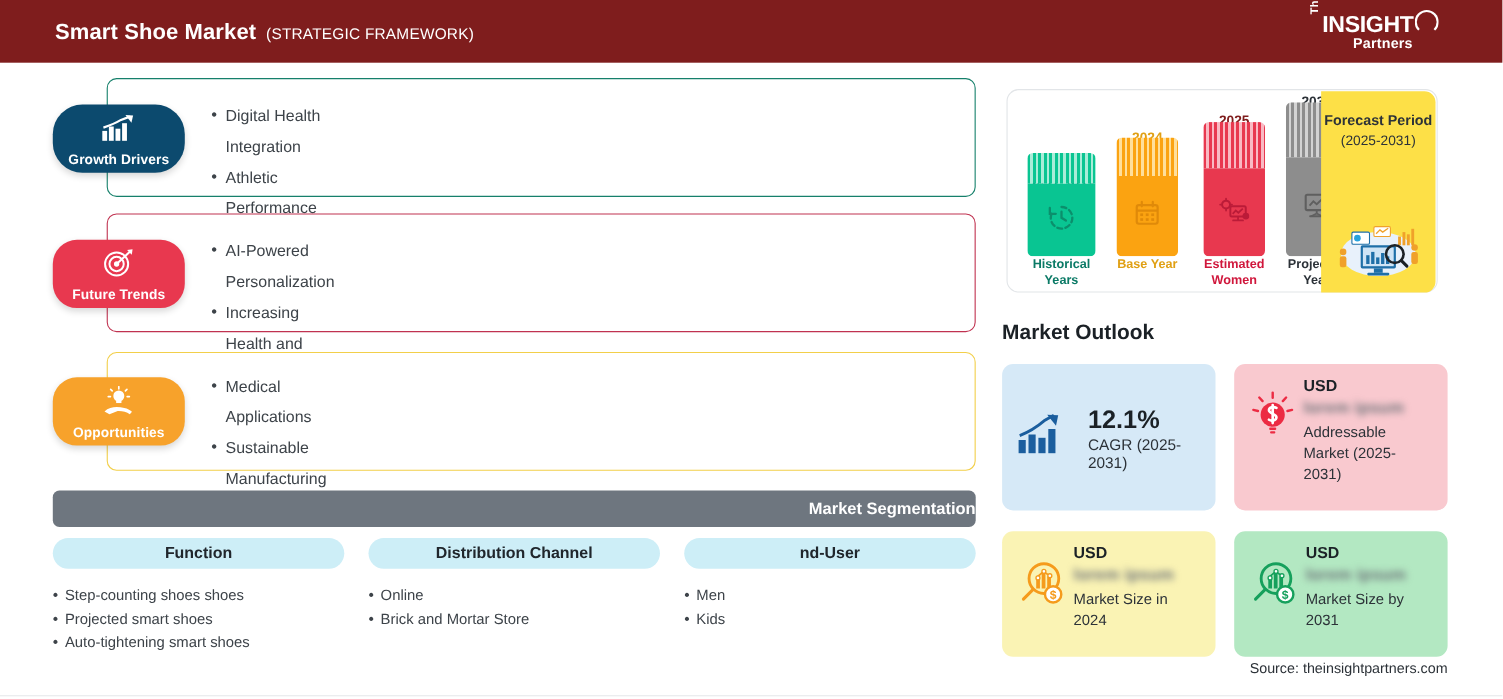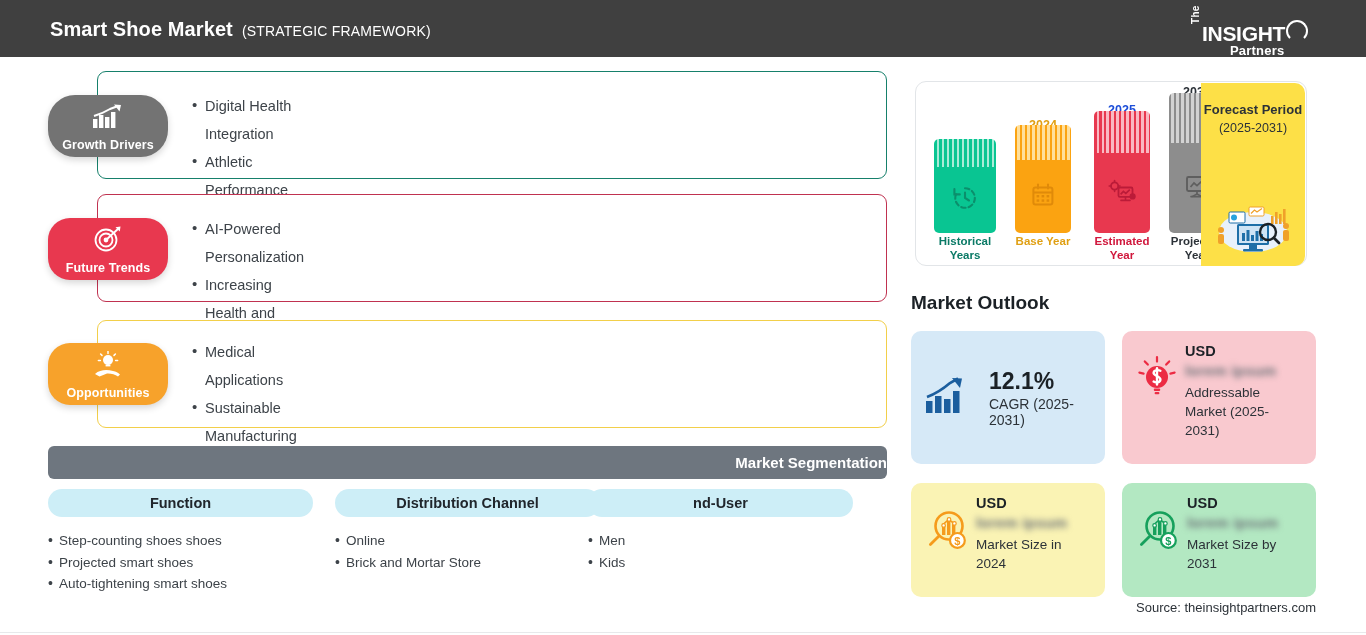--- a/index.html
+++ b/index.html
@@ -7,28 +7,28 @@
     width: 1366px; height: 635px;
     font-family: "Liberation Sans", sans-serif;
     background: #ffffff;
     overflow: hidden;
   }
   .page { position: relative; width: 1366px; height: 635px; background:#fff; }
 
   
   .header {
     position: absolute; left: 0; top: 0; width: 1366px; height: 57px;
-    background: #404040;
+    background: #7f1d1d;
     display: flex; align-items: center;
   }
   .header-title-wrap { position: absolute; left: 50px; top: 18px; display: flex; align-items: baseline; }
   .header-title { font-size: 20px; font-weight: bold; color: #ffffff; letter-spacing: .1px; }
   .header-sub { font-size: 14px; color: #ffffff; margin-left: 9px; letter-spacing: .2px; }
 
-  .logo { position: absolute; right: 56px; top: 20px; width: 120px; height: 42px; }
+  .logo { position: absolute; right: 56px; top: 9px; width: 120px; height: 42px; }
   .logo-the {
     position: absolute; left: 0; top: 4px;
     font-size: 10px; color: #fff; font-weight: bold;
     transform: rotate(-90deg); transform-origin: left top;
     white-space: nowrap; letter-spacing: .3px;
   }
   .logo-insight {
     position: absolute; left: 12px; top: 2px;
     font-size: 21px; font-weight: bold; color: #fff; letter-spacing: -.3px;
   }
@@ -141,21 +141,21 @@
     <div class="logo">
       <span class="logo-the">The</span>
       <span class="logo-insight">INSIGHT</span>
       <span class="logo-partners">Partners</span>
       <span class="logo-arc"></span>
     </div>
   </div>
 
   <div class="fw-row">
     <div class="fw-panel" style="left:97px; top:71px; width:790px; height:108px; border:1px solid #16806b;"></div>
-    <div class="fw-badge" style="left:48px; top:95px; background:#737373;border-radius:27px;">
+    <div class="fw-badge" style="left:48px; top:95px; background:#0c4a6e;border-radius:27px;">
       <span class="fw-badge-icon">
         <svg width="34" height="26" viewBox="0 0 34 26">
           <rect x="2" y="16" width="4.4" height="9" fill="#fff"></rect>
           <rect x="8" y="12" width="4.4" height="13" fill="#fff"></rect>
           <rect x="14" y="14" width="4.4" height="11" fill="#fff"></rect>
           <rect x="20" y="9" width="4.4" height="16" fill="#fff"></rect>
           <path d="M3 13 C9 11, 14 9, 19 6 L27 3" stroke="#fff" stroke-width="2" fill="none"></path>
           <path d="M23 1.5 L30 2 L28.5 8.5 Z" fill="#fff"></path>
         </svg>
       </span>
@@ -230,21 +230,21 @@
   <div class="seg-col" style="left:335px; width:265px;">
     <div class="seg-chip">
       <span class="seg-chip-label">Distribution Channel</span>
     </div>
     <ul class="seg-list">
       <li>Online</li>
       <li>Brick and Mortar Store</li>
     </ul>
   </div>
 
-  <div class="seg-col" style="left:588px; width:265px;">
+  <div class="seg-col" style="left:622px; width:265px;">
     <div class="seg-chip">
       <span class="seg-chip-label">nd-User</span>
     </div>
     <ul class="seg-list">
       <li>Men</li>
       <li>Kids</li>
     </ul>
   </div>
 
   <div class="timeline">
@@ -286,21 +286,21 @@
                   <rect x="15.6" y="16.4" width="2.6" height="2.4"></rect>
               </g>
             </svg>
           </span>
         </div>
       </div>
       <div class="tl-caption" style="color:#e0a014;">Base Year</div>
     </div>
 
     <div class="tl-bar-group" style="left:178px; width:56px;">
-      <div class="tl-year" style="top:-130px; color:#1d4ed8;">2025</div>
+      <div class="tl-year" style="top:-130px; color:#7f1d1d;">2025</div>
       <div class="tl-bar" style="height:122px; bottom:0;">
         <div class="tl-bar-stripes" style="height:42px; background:repeating-linear-gradient(90deg,#e8384f 0 2.5px,#f9b9c3 2.5px 5px);"></div>
         <div class="tl-bar-solid" style="height:80px; background:#e8384f;">
           <span>
             <svg width="28" height="24" viewBox="0 0 28 24">
               <circle cx="6.6" cy="7" r="3.6" fill="none" stroke="#bb1b38" stroke-width="1.8"></circle>
               <g stroke="#bb1b38" stroke-width="1.6" stroke-linecap="round">
                 <line x1="6.6" y1="1.6" x2="6.6" y2="3"></line>
                   <line x1="6.6" y1="11" x2="6.6" y2="12.4"></line>
                 <line x1="1.2" y1="7" x2="2.6" y2="7"></line>
@@ -308,21 +308,21 @@
               </g>
               <rect x="10.5" y="8.5" width="14" height="9.4" rx="1.4" fill="none" stroke="#bb1b38" stroke-width="1.8"></rect>
               <path d="M12.6 15.4 L15.4 12.4 L17.8 14.4 L21.8 10.6" fill="none" stroke="#bb1b38" stroke-width="1.6"></path>
               <line x1="17.5" y1="18" x2="17.5" y2="21" stroke="#bb1b38" stroke-width="1.6"></line>
               <line x1="13" y1="21.4" x2="22" y2="21.4" stroke="#bb1b38" stroke-width="1.6" stroke-linecap="round"></line>
               <circle cx="24.6" cy="17.4" r="3.1" fill="#bb1b38"></circle>
             </svg>
           </span>
         </div>
       </div>
-      <div class="tl-caption" style="color:#d0173c;">Estimated Year</div>
+      <div class="tl-caption" style="color:#d0173c;">Estimated Women</div>
     </div>
 
     <div class="tl-bar-group" style="left:253px; width:56px;">
       <div class="tl-year" style="top:-148px; color:#2c3238;">2031</div>
       <div class="tl-bar" style="height:140px; bottom:0;">
         <div class="tl-bar-stripes" style="height:50px; background:repeating-linear-gradient(90deg,#8d8d8d 0 2.5px,#d3d3d3 2.5px 5px);"></div>
         <div class="tl-bar-solid" style="height:90px; background:#8d8d8d;">
           <span>
             <svg width="28" height="26" viewBox="0 0 28 26">
               <rect x="4" y="4" width="20" height="14" rx="1.4" fill="none" stroke="#5f5f5f" stroke-width="1.9"></rect>

